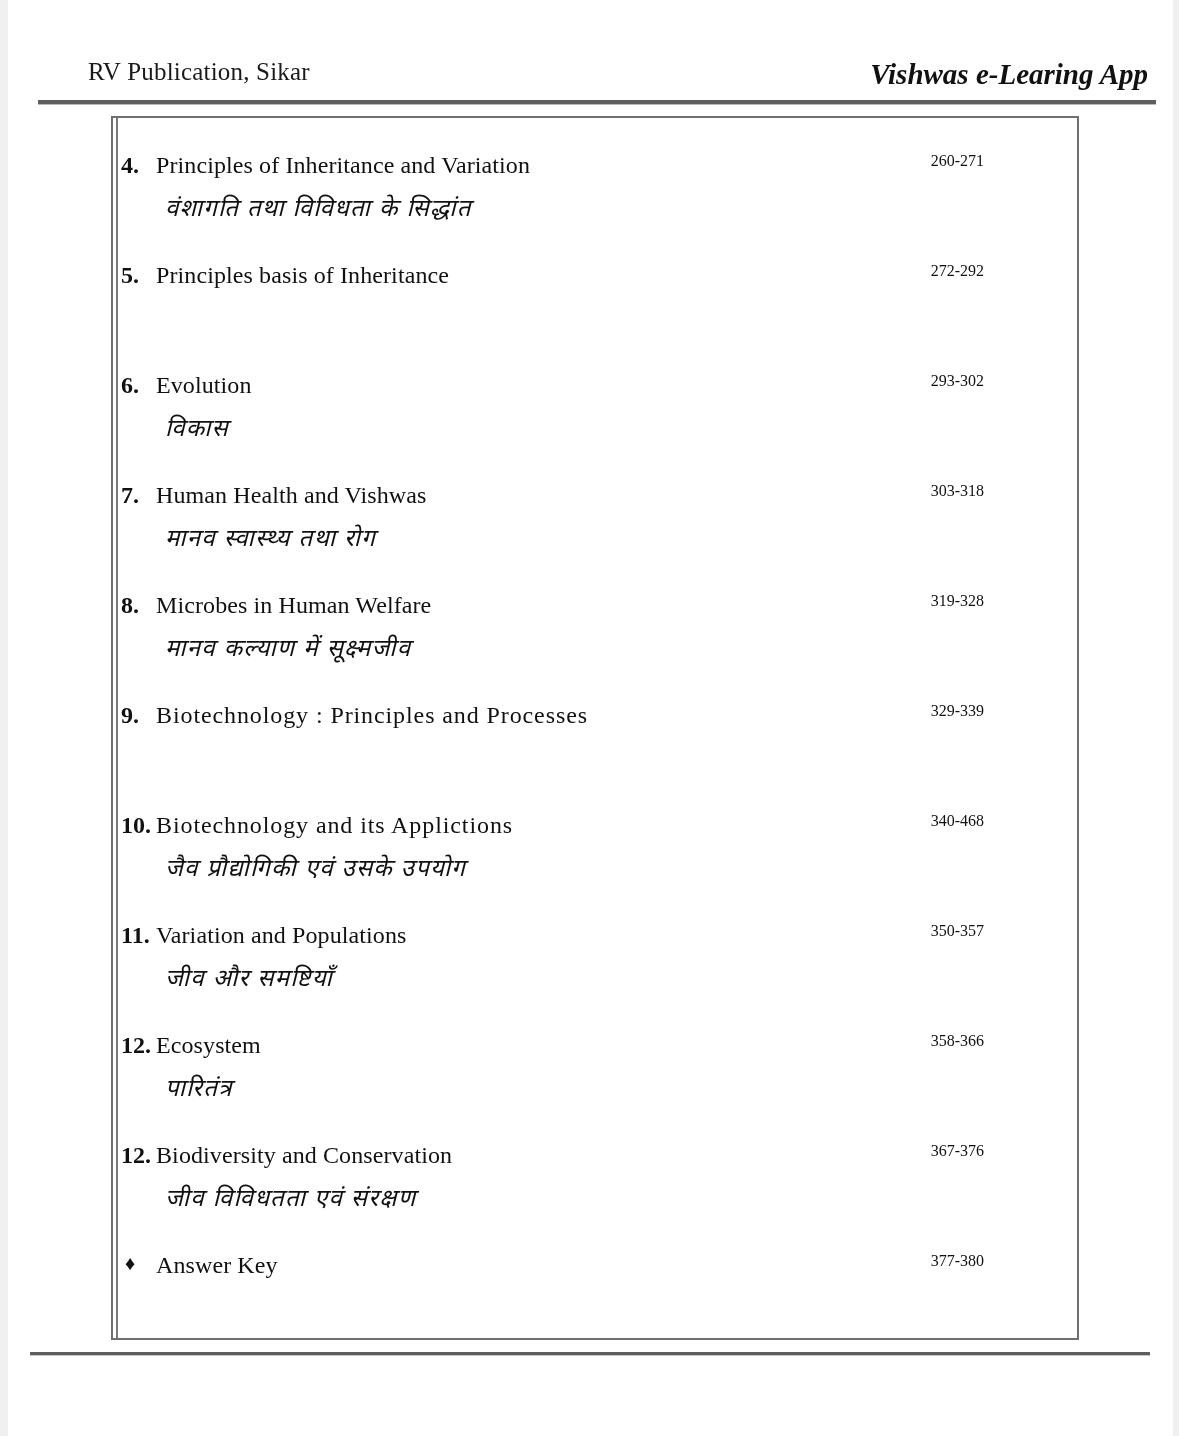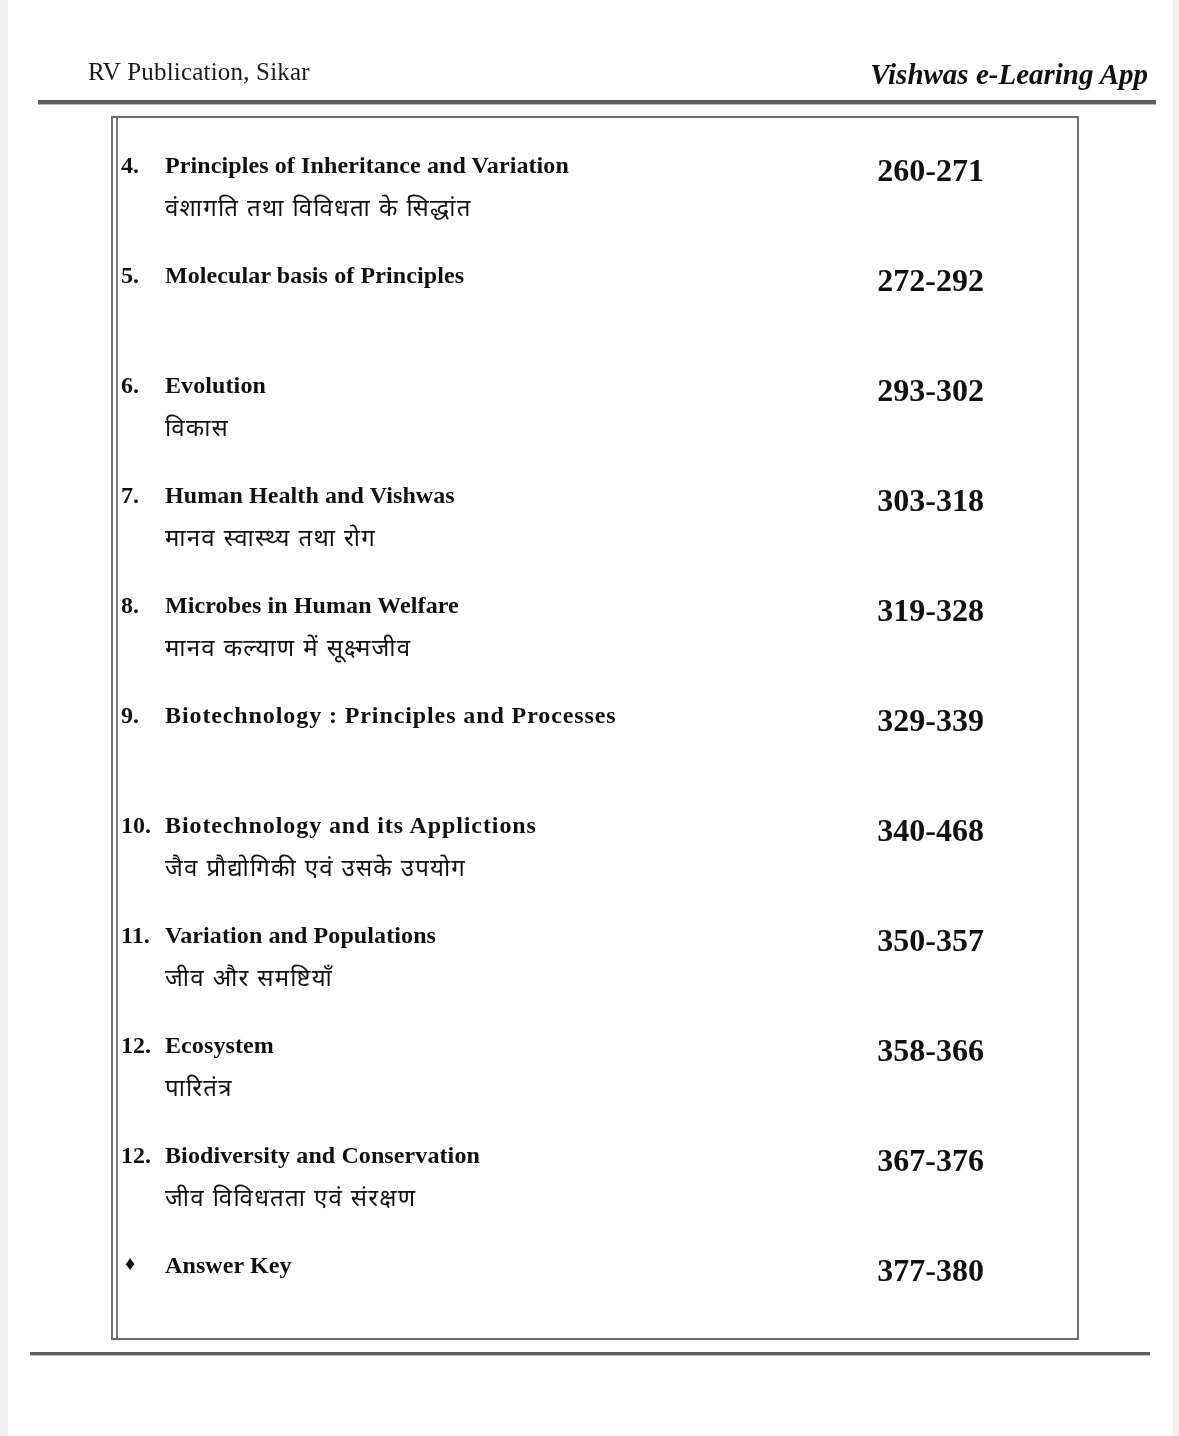--- a/index.html
+++ b/index.html
@@ -108,49 +108,50 @@
     color: #111;
     text-align: left;
   }
   .row-num.bullet {
     font-size: 20px;
     padding-left: 4px;
   }
 
   .row-en {
     position: absolute;
-    left: 44px;
+    left: 35px;
     top: 0px;
     font-size: 24px;
-    font-weight: bold;
+    font-weight: normal;
     color: #111;
     white-space: nowrap;
     letter-spacing: 0.1px;
   }
   .row-en.spaced {
     letter-spacing: 0.9px;
   }
 
   .row-hi {
     position: absolute;
     left: 44px;
     top: 38px;
     font-size: 24px;
     color: #111;
     white-space: nowrap;
     font-family: "Liberation Sans", "DejaVu Sans", sans-serif;
     letter-spacing: 1.2px;
+    font-style: italic;
   }
 
   .row-pages {
     position: absolute;
     right: 93px;
     top: 0px;
-    font-size: 32px;
-    font-weight: bold;
+    font-size: 16px;
+    font-weight: normal;
     color: #111;
     white-space: nowrap;
   }
 
   
   .footer-rule {
     position: absolute;
     left: 22px;
     top: 1352px;
     width: 1120px;
@@ -196,21 +197,21 @@
     <div class="toc-inner-rule"></div>
     <div class="toc-list" id="toc-list">
         <div class="toc-row">
           <div class="row-num">4.</div>
           <div class="row-en">Principles of Inheritance and Variation</div>
           <div class="row-hi">वंशागति तथा विविधता के सिद्धांत</div>
           <div class="row-pages">260-271</div>
         </div>
         <div class="toc-row">
           <div class="row-num">5.</div>
-          <div class="row-en">Molecular basis of Principles</div>
+          <div class="row-en">Principles basis of Inheritance</div>
           <div class="row-pages">272-292</div>
         </div>
         <div class="toc-row">
           <div class="row-num">6.</div>
           <div class="row-en">Evolution</div>
           <div class="row-hi">विकास</div>
           <div class="row-pages">293-302</div>
         </div>
         <div class="toc-row">
           <div class="row-num">7.</div>

